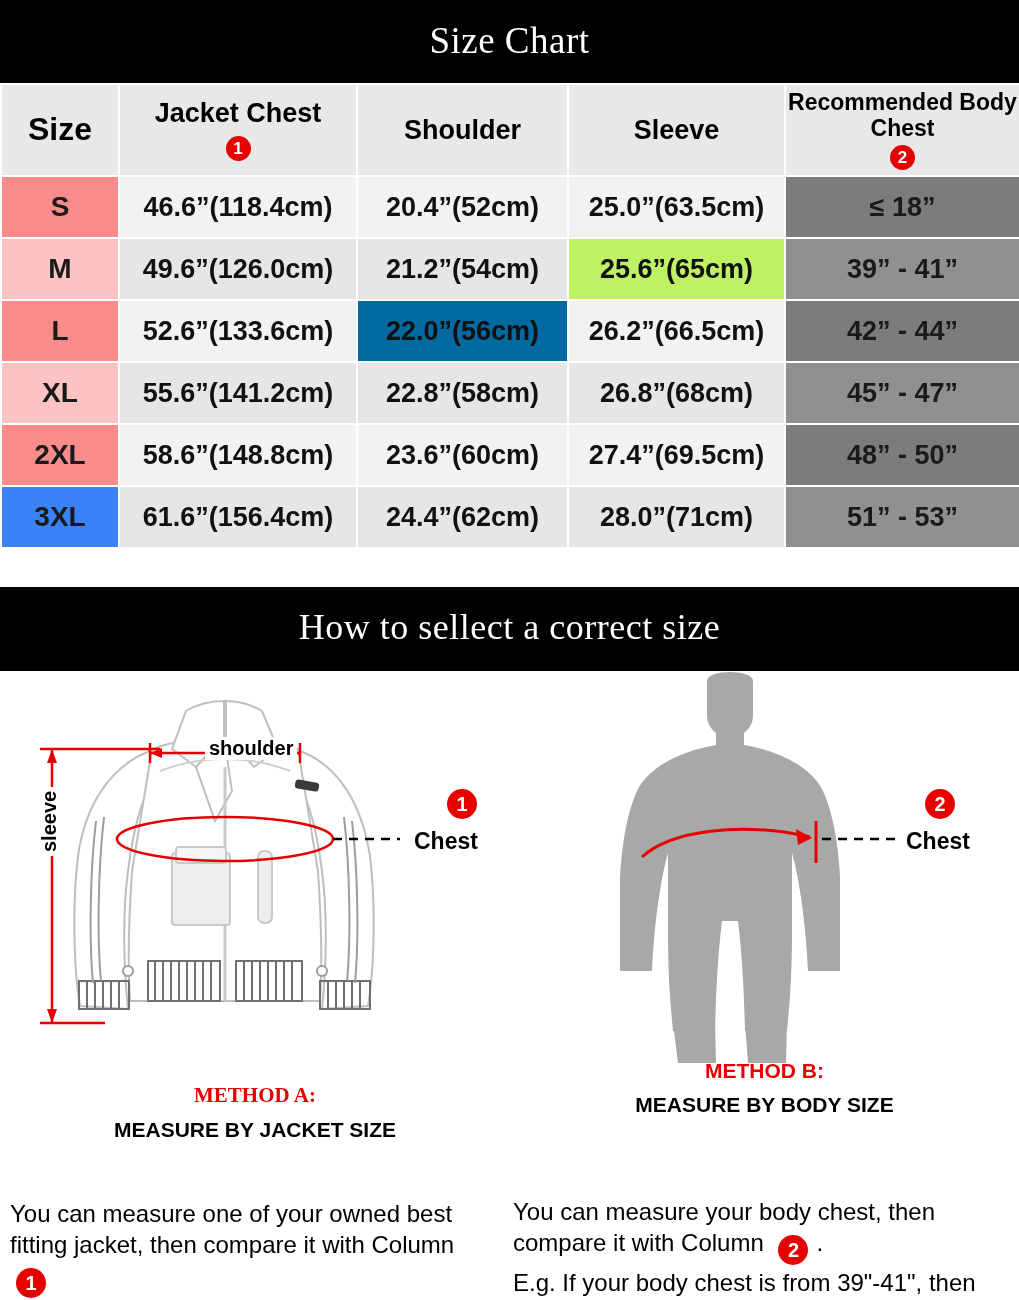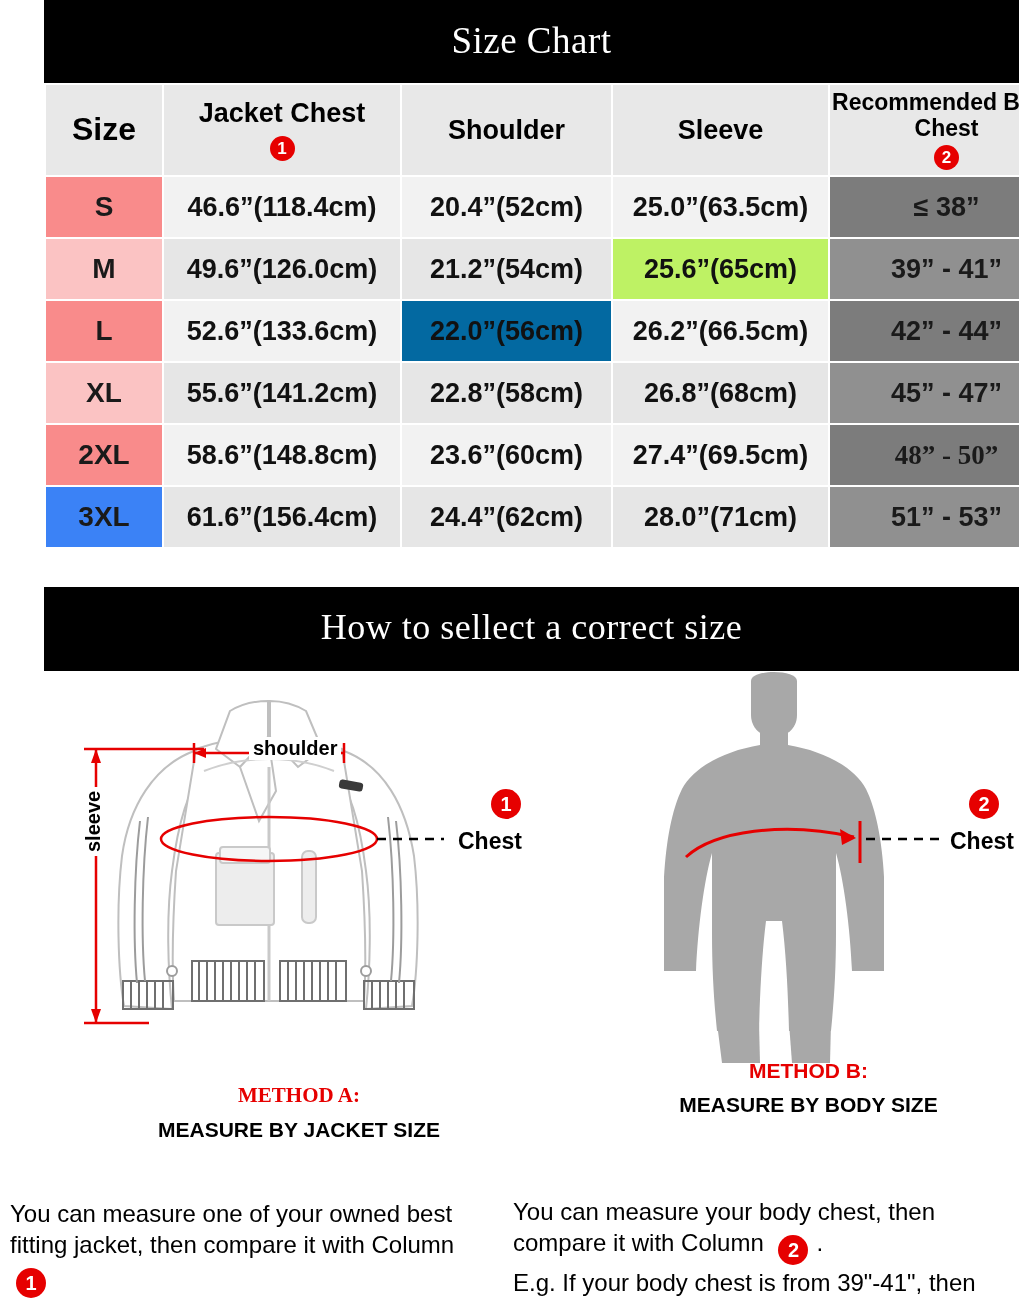--- a/index.html
+++ b/index.html
@@ -6,21 +6,21 @@
   html, body {
     margin: 0; padding: 0;
     background: #ffffff;
   }
   body {
     width: 1019px; height: 1300px;
     font-family: "Liberation Sans", sans-serif;
     color: #000;
     overflow: hidden;
   }
-  .page { position: relative; width: 1019px; height: 1300px; background:#fff;padding-left:44px; }
+  .page { position: relative; width: 1019px; height: 1300px; background:#fff; }
 
   
   .title-bar {
     background: #000000;
     color: #ffffff;
     text-align: center;
     font-family: "Liberation Serif", serif;
     font-size: 37px;
     line-height: 1;
     padding: 22px 0 24px 0;
@@ -149,21 +149,21 @@
           <div style="margin-top:2px;"><span class="badge">2</span></div>
         </th>
       </tr>
     </thead>
     <tbody>
       <tr>
         <td class="sz" style="background:#f98b8b;">S</td>
         <td class="val" style="background:#f2f2f2;">46.6”(118.4cm)</td>
         <td class="val" style="background:#f2f2f2;">20.4”(52cm)</td>
         <td class="val" style="background:#f2f2f2;">25.0”(63.5cm)</td>
-        <td class="body" style="background:#7c7c7c;">≤ 38”</td>
+        <td class="body" style="background:#7c7c7c;">≤ 18”</td>
       </tr>
       <tr>
         <td class="sz" style="background:#fbc3c3;">M</td>
         <td class="val" style="background:#e6e6e6;">49.6”(126.0cm)</td>
         <td class="val" style="background:#e6e6e6;">21.2”(54cm)</td>
         <td class="val" style="background:#bef264;margin-left:28px;">25.6”(65cm)</td>
         <td class="body" style="background:#909090;">39” - 41”</td>
       </tr>
       <tr>
         <td class="sz" style="background:#f98b8b;">L</td>
@@ -177,21 +177,21 @@
         <td class="val" style="background:#e6e6e6;">55.6”(141.2cm)</td>
         <td class="val" style="background:#e6e6e6;">22.8”(58cm)</td>
         <td class="val" style="background:#e6e6e6;">26.8”(68cm)</td>
         <td class="body" style="background:#909090;">45” - 47”</td>
       </tr>
       <tr>
         <td class="sz" style="background:#f98b8b;">2XL</td>
         <td class="val" style="background:#f2f2f2;">58.6”(148.8cm)</td>
         <td class="val" style="background:#f2f2f2;">23.6”(60cm)</td>
         <td class="val" style="background:#f2f2f2;">27.4”(69.5cm)</td>
-        <td class="body" style="background:#7c7c7c;font-family:Liberation Serif, serif;">48” - 50”</td>
+        <td class="body" style="background:#7c7c7c;">48” - 50”</td>
       </tr>
       <tr>
         <td class="sz" style="background:#3b82f6;">3XL</td>
         <td class="val" style="background:#e6e6e6;">61.6”(156.4cm)</td>
         <td class="val" style="background:#e6e6e6;">24.4”(62cm)</td>
         <td class="val" style="background:#e6e6e6;">28.0”(71cm)</td>
         <td class="body" style="background:#909090;">51” - 53”</td>
       </tr>
     </tbody>
   </table>

